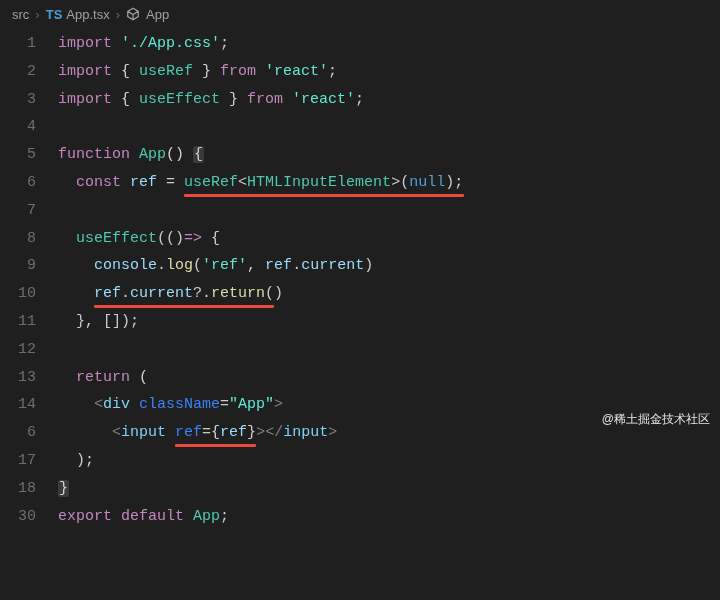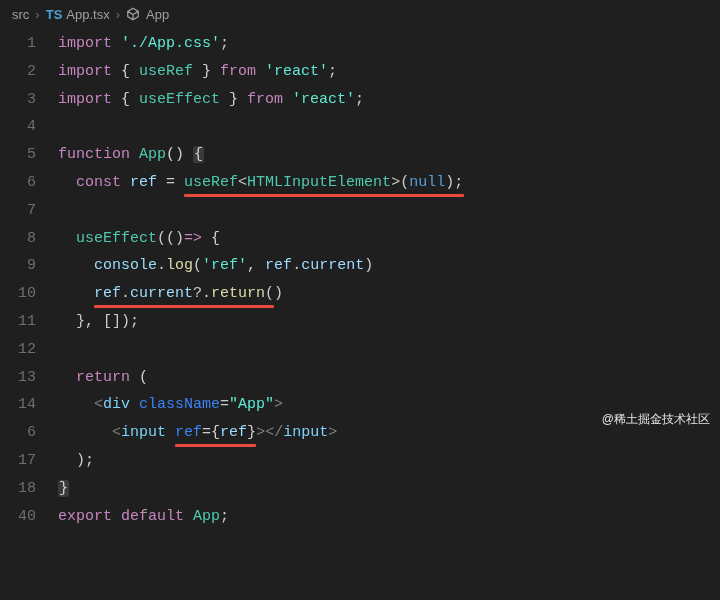--- a/index.html
+++ b/index.html
@@ -66,20 +66,20 @@
       <div class="line"><div class="gutter">8</div><div class="code"><span>  </span><span class="fn">useEffect</span><span class="pun">(()</span><span class="kw">=&gt;</span><span class="brk"> {</span></div></div>
       <div class="line"><div class="gutter">9</div><div class="code"><span>    </span><span class="var">console</span><span class="pun">.</span><span class="varf">log</span><span class="pun">(</span><span class="str">'ref'</span><span class="pun">, </span><span class="var">ref</span><span class="pun">.</span><span class="var">current</span><span class="pun">)</span></div></div>
       <div class="line"><div class="gutter">10</div><div class="code"><span>    </span><span class="var">ref</span><span class="pun">.</span><span class="var">current</span><span class="pun">?.</span><span class="varf">return</span><span class="pun">()</span></div></div>
       <div class="line"><div class="gutter">11</div><div class="code"><span>  </span><span class="pun">}, []);</span></div></div>
       <div class="line"><div class="gutter">12</div><div class="code"></div></div>
       <div class="line"><div class="gutter">13</div><div class="code"><span>  </span><span class="kw">return </span><span class="brk">(</span></div></div>
       <div class="line"><div class="gutter">14</div><div class="code"><span>    </span><span class="tagp">&lt;</span><span class="tag">div </span><span class="attr">className</span><span class="pun">=</span><span class="str">"App"</span><span class="tagp">&gt;</span></div></div>
       <div class="line"><div class="gutter">6</div><div class="code"><span>      </span><span class="tagp">&lt;</span><span class="tag">input </span><span class="attr">ref</span><span class="pun">=</span><span class="brk">{</span><span class="var">ref</span><span class="brk">}</span><span class="tagp">&gt;&lt;/</span><span class="tag">input</span><span class="tagp">&gt;</span></div></div>
       <div class="line"><div class="gutter">17</div><div class="code"><span>  </span><span class="pun">);</span></div></div>
       <div class="line"><div class="gutter">18</div><div class="code"><span class="brk glow">}</span></div></div>
-      <div class="line"><div class="gutter">40</div><div class="code"><span class="kw">export default </span><span class="fn">App</span><span class="pun">;</span></div></div>
+      <div class="line"><div class="gutter">30</div><div class="code"><span class="kw">export default </span><span class="fn">App</span><span class="pun">;</span></div></div>
       <div class="u" style="left: 184.28px; top: 165.8px; width: 279.62px;"></div>
       <div class="u" style="left: 94.08px; top: 277px; width: 180.4px;"></div>
       <div class="u" style="left: 175.26px; top: 416px; width: 81.18px;"></div>
     </div>
 
   <div class="watermark">@稀土掘金技术社区</div>
 </div>
 
 </body></html>

